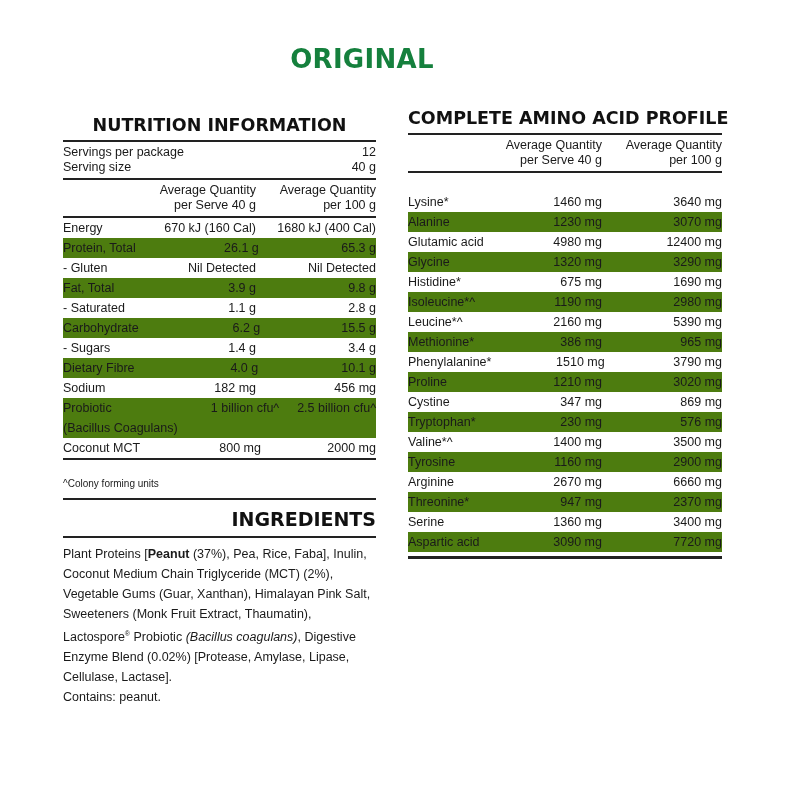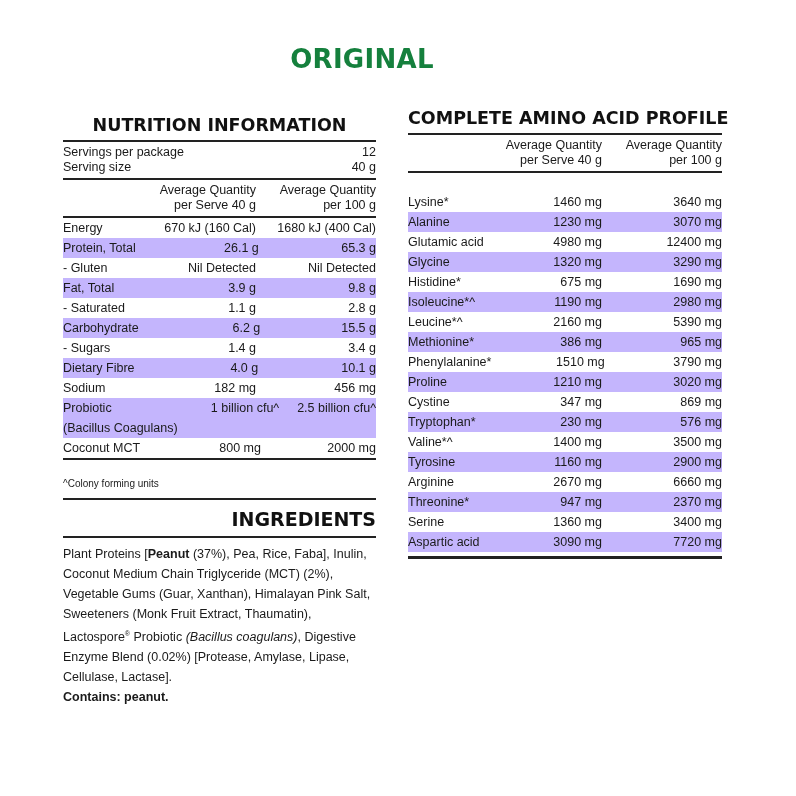--- a/index.html
+++ b/index.html
@@ -9,21 +9,21 @@
   .col-left{left:63px;top:112px;width:313px;}
   .col-right{left:408px;top:105px;width:314px;}
   .sec-title{font-family:"DejaVu Sans",sans-serif;font-weight:bold;font-size:17.5px;color:#111;text-align:center;height:26px;line-height:26px;white-space:nowrap;}
   .rule{border-top:2px solid #222;}
   .rule-thick{border-top:3px solid #222;}
   .servings{padding:3px 0 3px 0;font-size:12.5px;line-height:15px;}
   .servings .r{display:flex;justify-content:space-between;}
   .hdr{display:flex;font-size:12.5px;line-height:15px;padding:3px 0 3px 0;}
   .hdr .c0{flex:1;}
   .row{display:flex;align-items:center;font-size:12.5px;height:20px;line-height:20px;}
-  .row.shade{background:#c4b5fd;}
+  .row.shade{background:#4d7c0f;}
   .row.tall{height:40px;align-items:flex-start;}
   .c0{flex:1;white-space:nowrap;}
   .c1{width:120px;text-align:right;white-space:nowrap;}
   .c2{width:118px;text-align:right;white-space:nowrap;}
   .col-left .c1{width:126px;}
   .col-left .c2{width:120px;}
   .col-right .c1{width:116px;}
   .col-right .c2{width:120px;}
   .foot{font-size:10px;line-height:12px;padding-top:18px;color:#222;}
   .ingr{position:absolute;left:63px;top:498px;width:313px;}
@@ -126,21 +126,21 @@
   <div class="rule"></div>
   <div class="foot">^Colony forming units</div>
 </div>
 
 <div class="ingr">
   <div class="rule"></div>
   <div class="sec-title">INGREDIENTS</div>
   <div class="rule"></div>
   <div class="ingr-text">
     <span>Plant Proteins [</span><b>Peanut</b><span> (37%), Pea, Rice, Faba], Inulin, Coconut Medium Chain Triglyceride (MCT) (2%), Vegetable Gums (Guar, Xanthan), Himalayan Pink Salt, Sweeteners (Monk Fruit Extract, Thaumatin), Lactospore</span><sup style="font-size:7px">®</sup><span> Probiotic </span><i>(Bacillus coagulans)</i><span>, Digestive Enzyme Blend (0.02%) [Protease, Amylase, Lipase, Cellulase, Lactase].</span>
-    <div style="font-weight:bold">Contains: peanut.</div>
+    <div style="font-weight:normal">Contains: peanut.</div>
   </div>
 </div>
 
 <div class="col col-right">
   <div class="sec-title">COMPLETE AMINO ACID PROFILE</div>
   <div class="rule" style="margin-top:2px"></div>
   <div class="hdr">
     <div class="c0"></div>
     <div class="c1">
       <div>Average Quantity</div>

